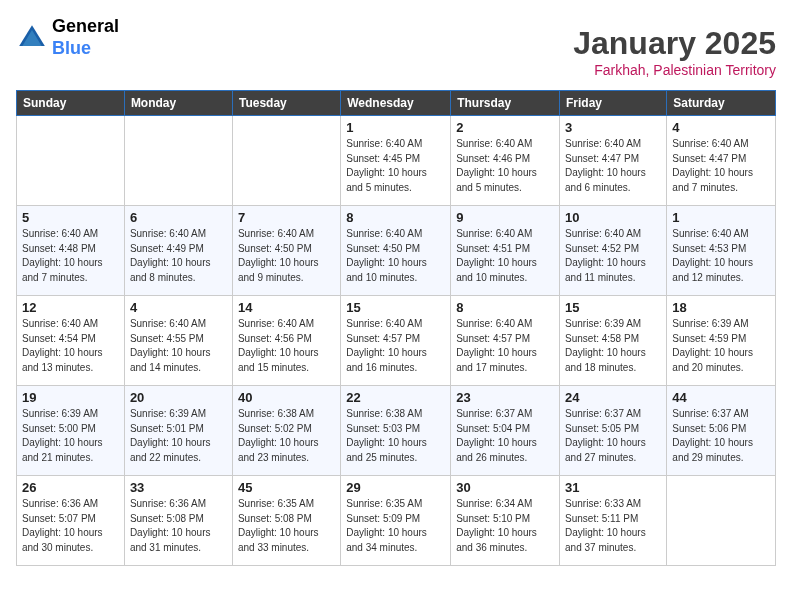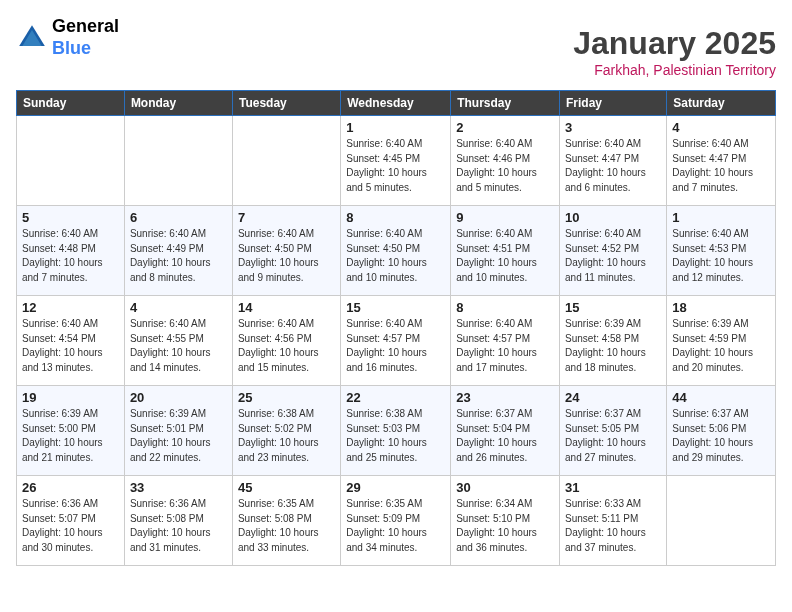--- a/index.html
+++ b/index.html
@@ -265,21 +265,21 @@
 and 21 minutes.</div>
         </td>
         <td>
           <span class="day-number">20</span>
           <div class="day-info" style="white-space: pre-line;">Sunrise: 6:39 AM
 Sunset: 5:01 PM
 Daylight: 10 hours
 and 22 minutes.</div>
         </td>
         <td>
-          <span class="day-number">25</span>
+          <span class="day-number">40</span>
           <div class="day-info" style="white-space: pre-line;">Sunrise: 6:38 AM
 Sunset: 5:02 PM
 Daylight: 10 hours
 and 23 minutes.</div>
         </td>
         <td>
           <span class="day-number">22</span>
           <div class="day-info" style="white-space: pre-line;">Sunrise: 6:38 AM
 Sunset: 5:03 PM
 Daylight: 10 hours

